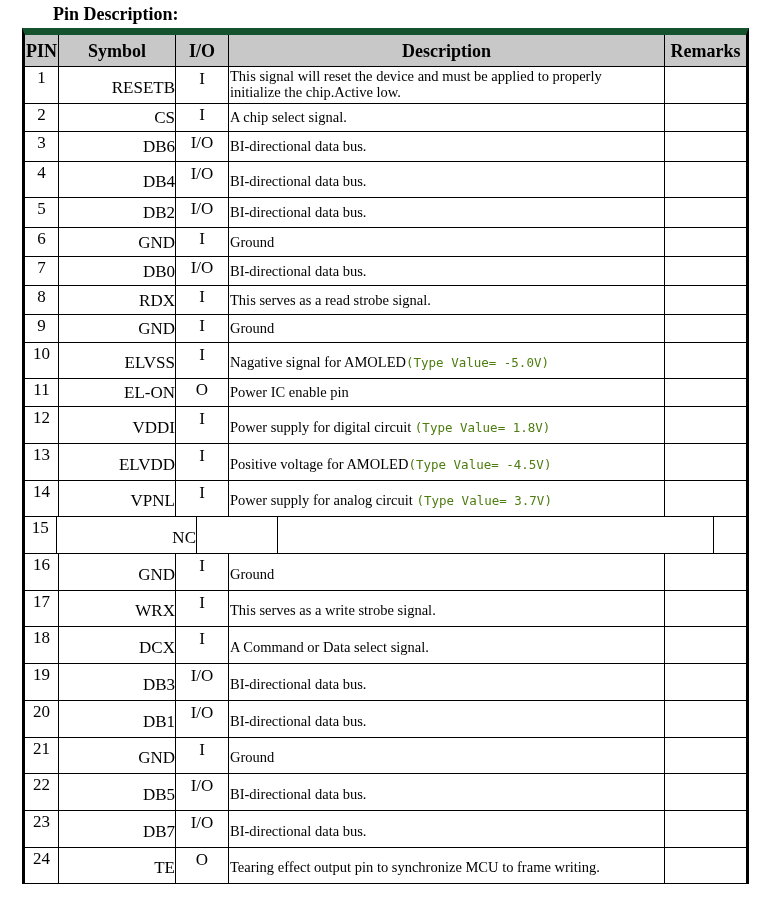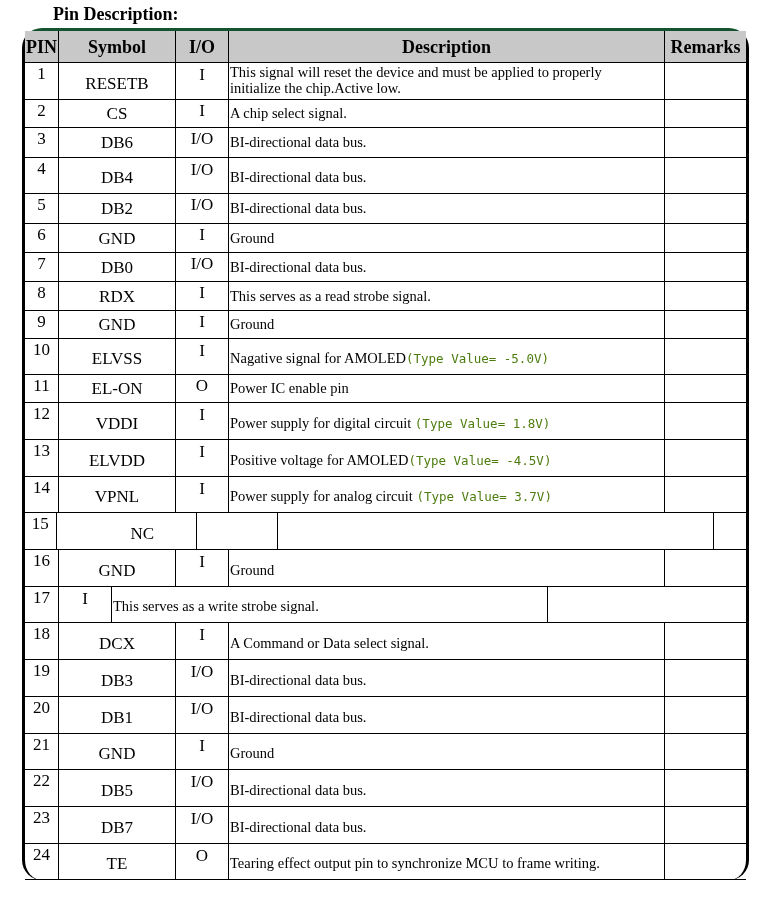--- a/index.html
+++ b/index.html
@@ -1,33 +1,33 @@
 <!DOCTYPE html>
 <html><head>
 <meta charset="utf-8">
 <style>
   html, body { margin: 0; padding: 0; background: #ffffff; }
   body { width: 770px; height: 906px; position: relative; overflow: hidden;
          font-family: "Liberation Serif", "DejaVu Serif", serif; color: #000; }
   .title { position: absolute; left: 53px; top: 4px; font-weight: bold; font-size: 18px; }
   .tbl { position: absolute; left: 22px; top: 28px; width: 727px; }
   .row { display: flex; border-bottom: 1px solid #000; box-sizing: border-box; }
-  .tbl-frame { border-left: 3px solid #000; border-right: 3px solid #000; border-top: 3px solid #14532d; box-sizing: border-box; border-radius: 20px; }
+  .tbl-frame { border-left: 3px solid #000; border-right: 3px solid #000; border-top: 7px solid #14532d; box-sizing: border-box; }
   .cell { box-sizing: border-box; border-right: 1px solid #000; position: relative; }
   .cell:last-child { border-right: none; }
   .c-pin { width: 34px; }
   .c-sym { width: 117px; }
   .c-io { width: 53px; }
   .c-desc { width: 436px; }
   .c-rem { flex: 1; }
   .hdr { background: #c8c8c8; height: 32px; }
   .hdr .cell { font-weight: bold; font-size: 18px; text-align: center; line-height: 32px; }
   .hdr .c-pin { text-align: left; padding-left: 1px; }
   .pin-txt { position: absolute; left: 0; right: 0; top: 0; text-align: center; font-size: 17px; line-height: 22px; }
-  .sym-txt { position: absolute; left: 0; right: 0; text-align: center; font-size: 17px; }
+  .sym-txt { position: absolute; left: 0; right: 0; text-align: right; font-size: 17px; }
   .io-txt { position: absolute; left: 0; right: 0; text-align: center; font-size: 17px; }
   .desc-txt { position: absolute; left: 1px; right: 2px; font-size: 14.5px; line-height: 16px; white-space: nowrap; }
   .note { font-family: "DejaVu Sans Mono", "Liberation Mono", monospace; font-size: 12.5px; color: #4d7c0f; }
 </style>
 </head>
 <body>
 
 <div class="title">Pin Description:</div>
 
 <div class="tbl tbl-frame">
@@ -277,20 +277,23 @@
         </div>
         <div class="cell c-desc">
           <span class="desc-txt" style="top:12px"><span>Ground</span><span class="note"></span></span>
         </div>
         <div class="cell c-rem"></div>
       </div>
       <div class="row" style="height: 36px;">
         <div class="cell c-pin">
           <span class="pin-txt">17</span>
         </div>
+        <div class="cell c-sym">
+          <span class="sym-txt" style="top:10px">WRX</span>
+        </div>
         <div class="cell c-io">
           <span class="io-txt" style="top:2px">I</span>
         </div>
         <div class="cell c-desc">
           <span class="desc-txt" style="top:11px"><span>This serves as a write strobe signal.</span><span class="note"></span></span>
         </div>
         <div class="cell c-rem"></div>
       </div>
       <div class="row" style="height: 37px;">
         <div class="cell c-pin">

